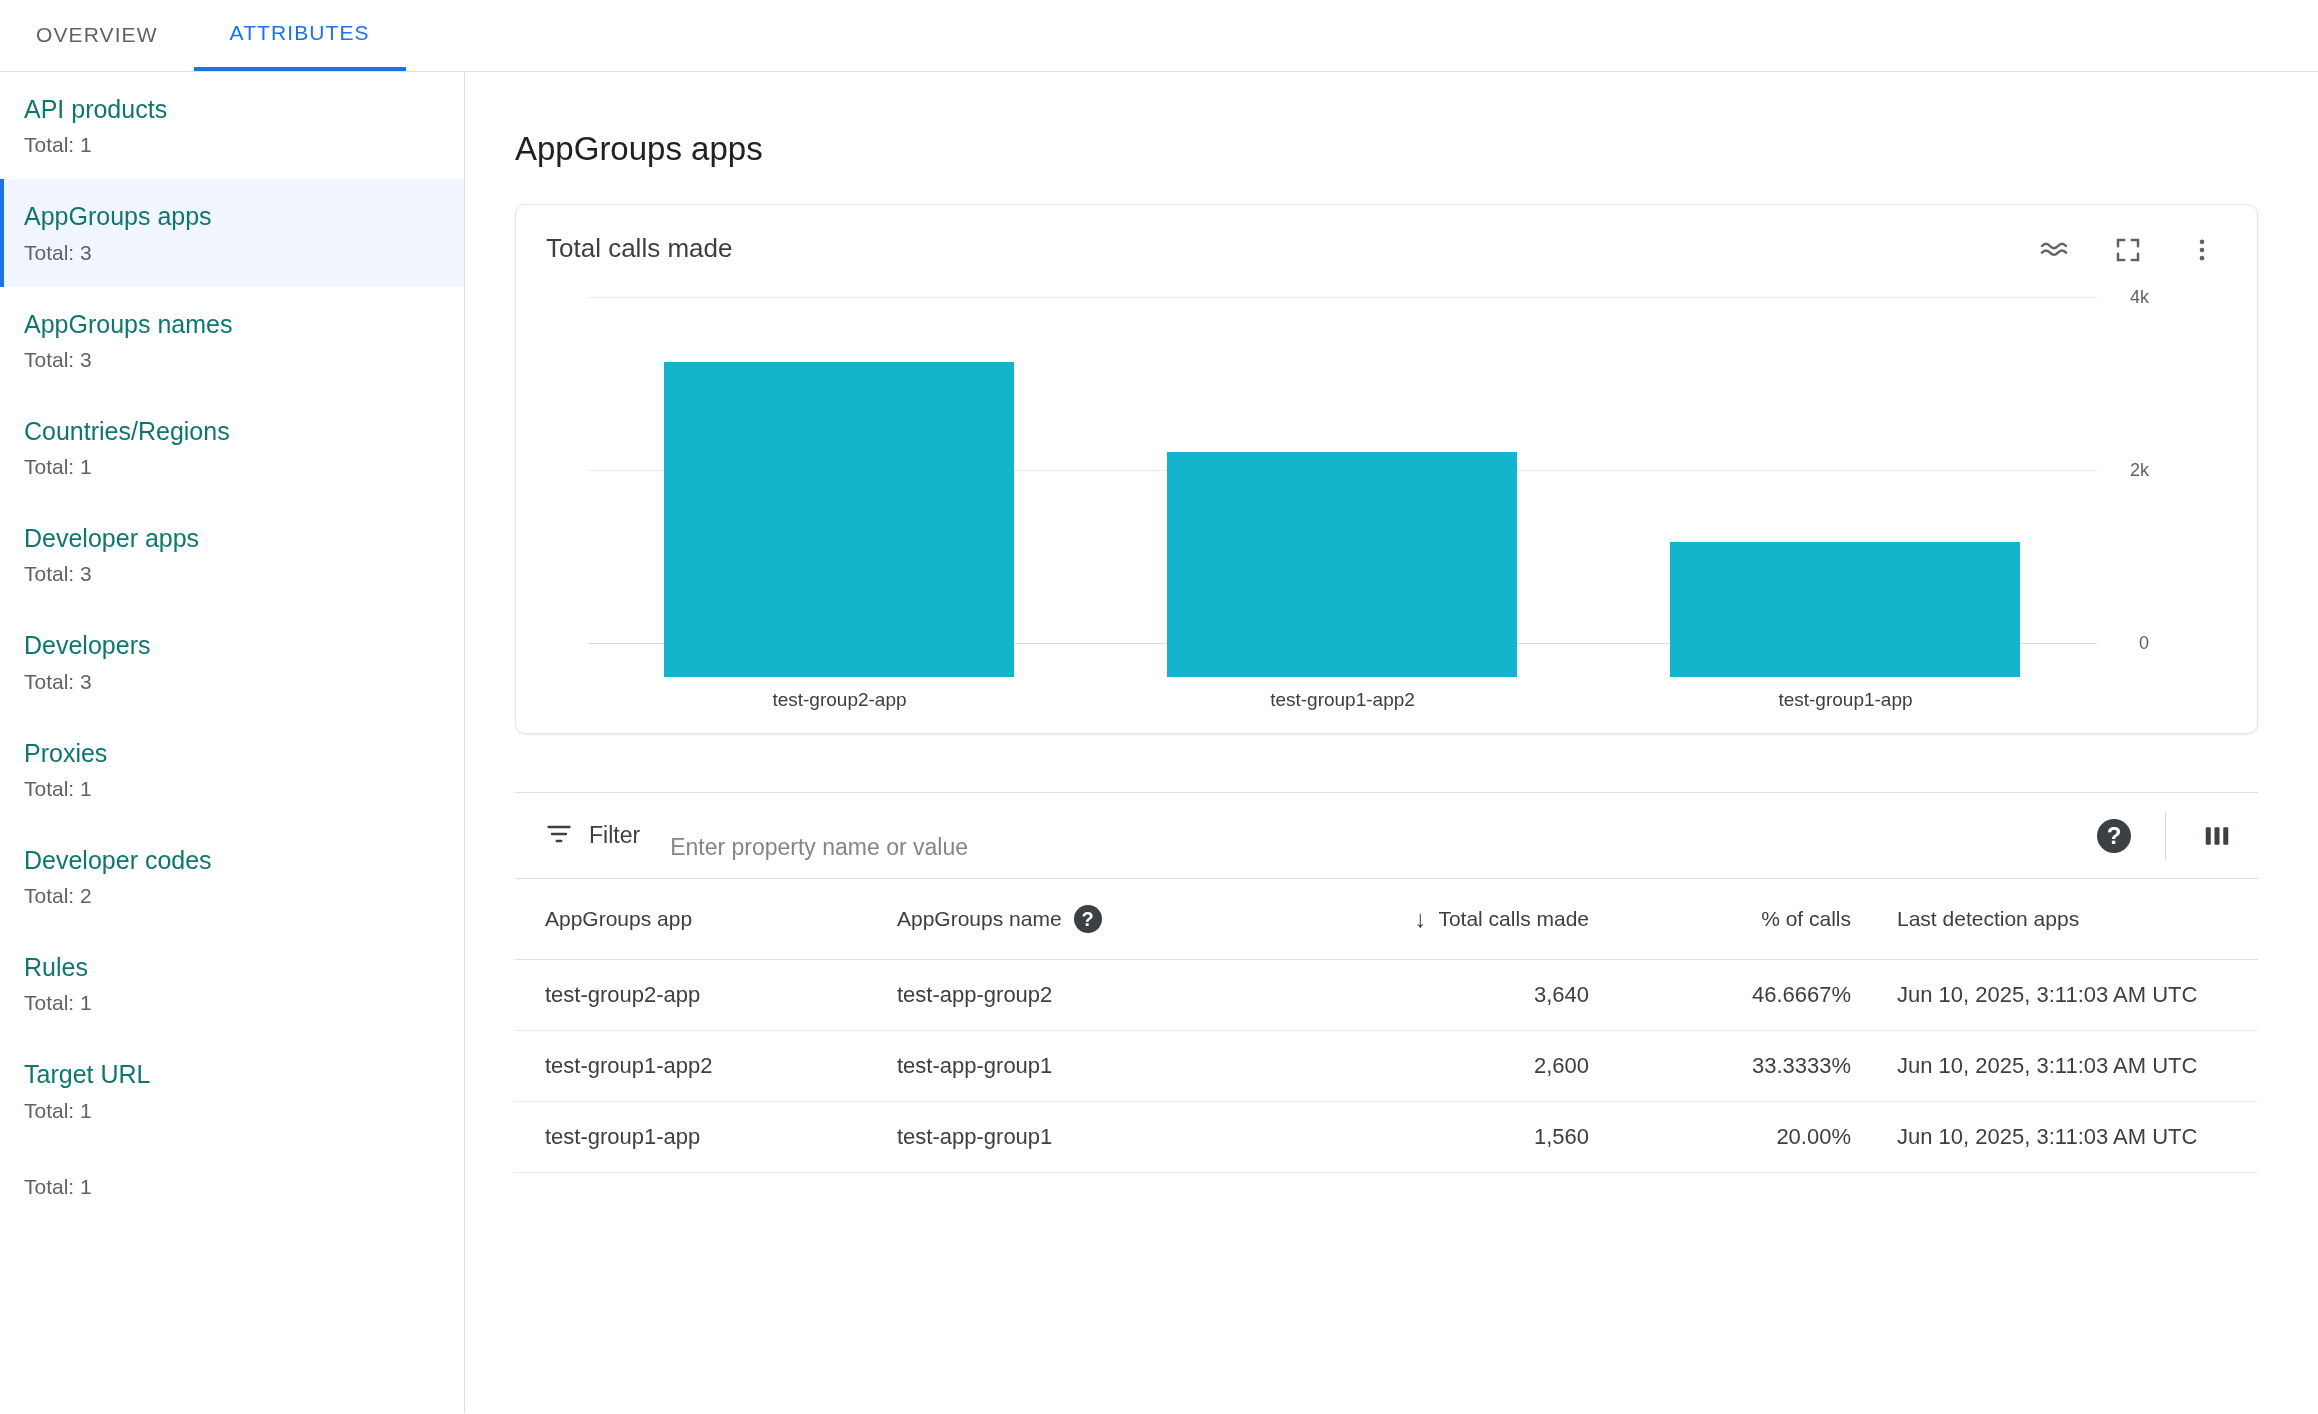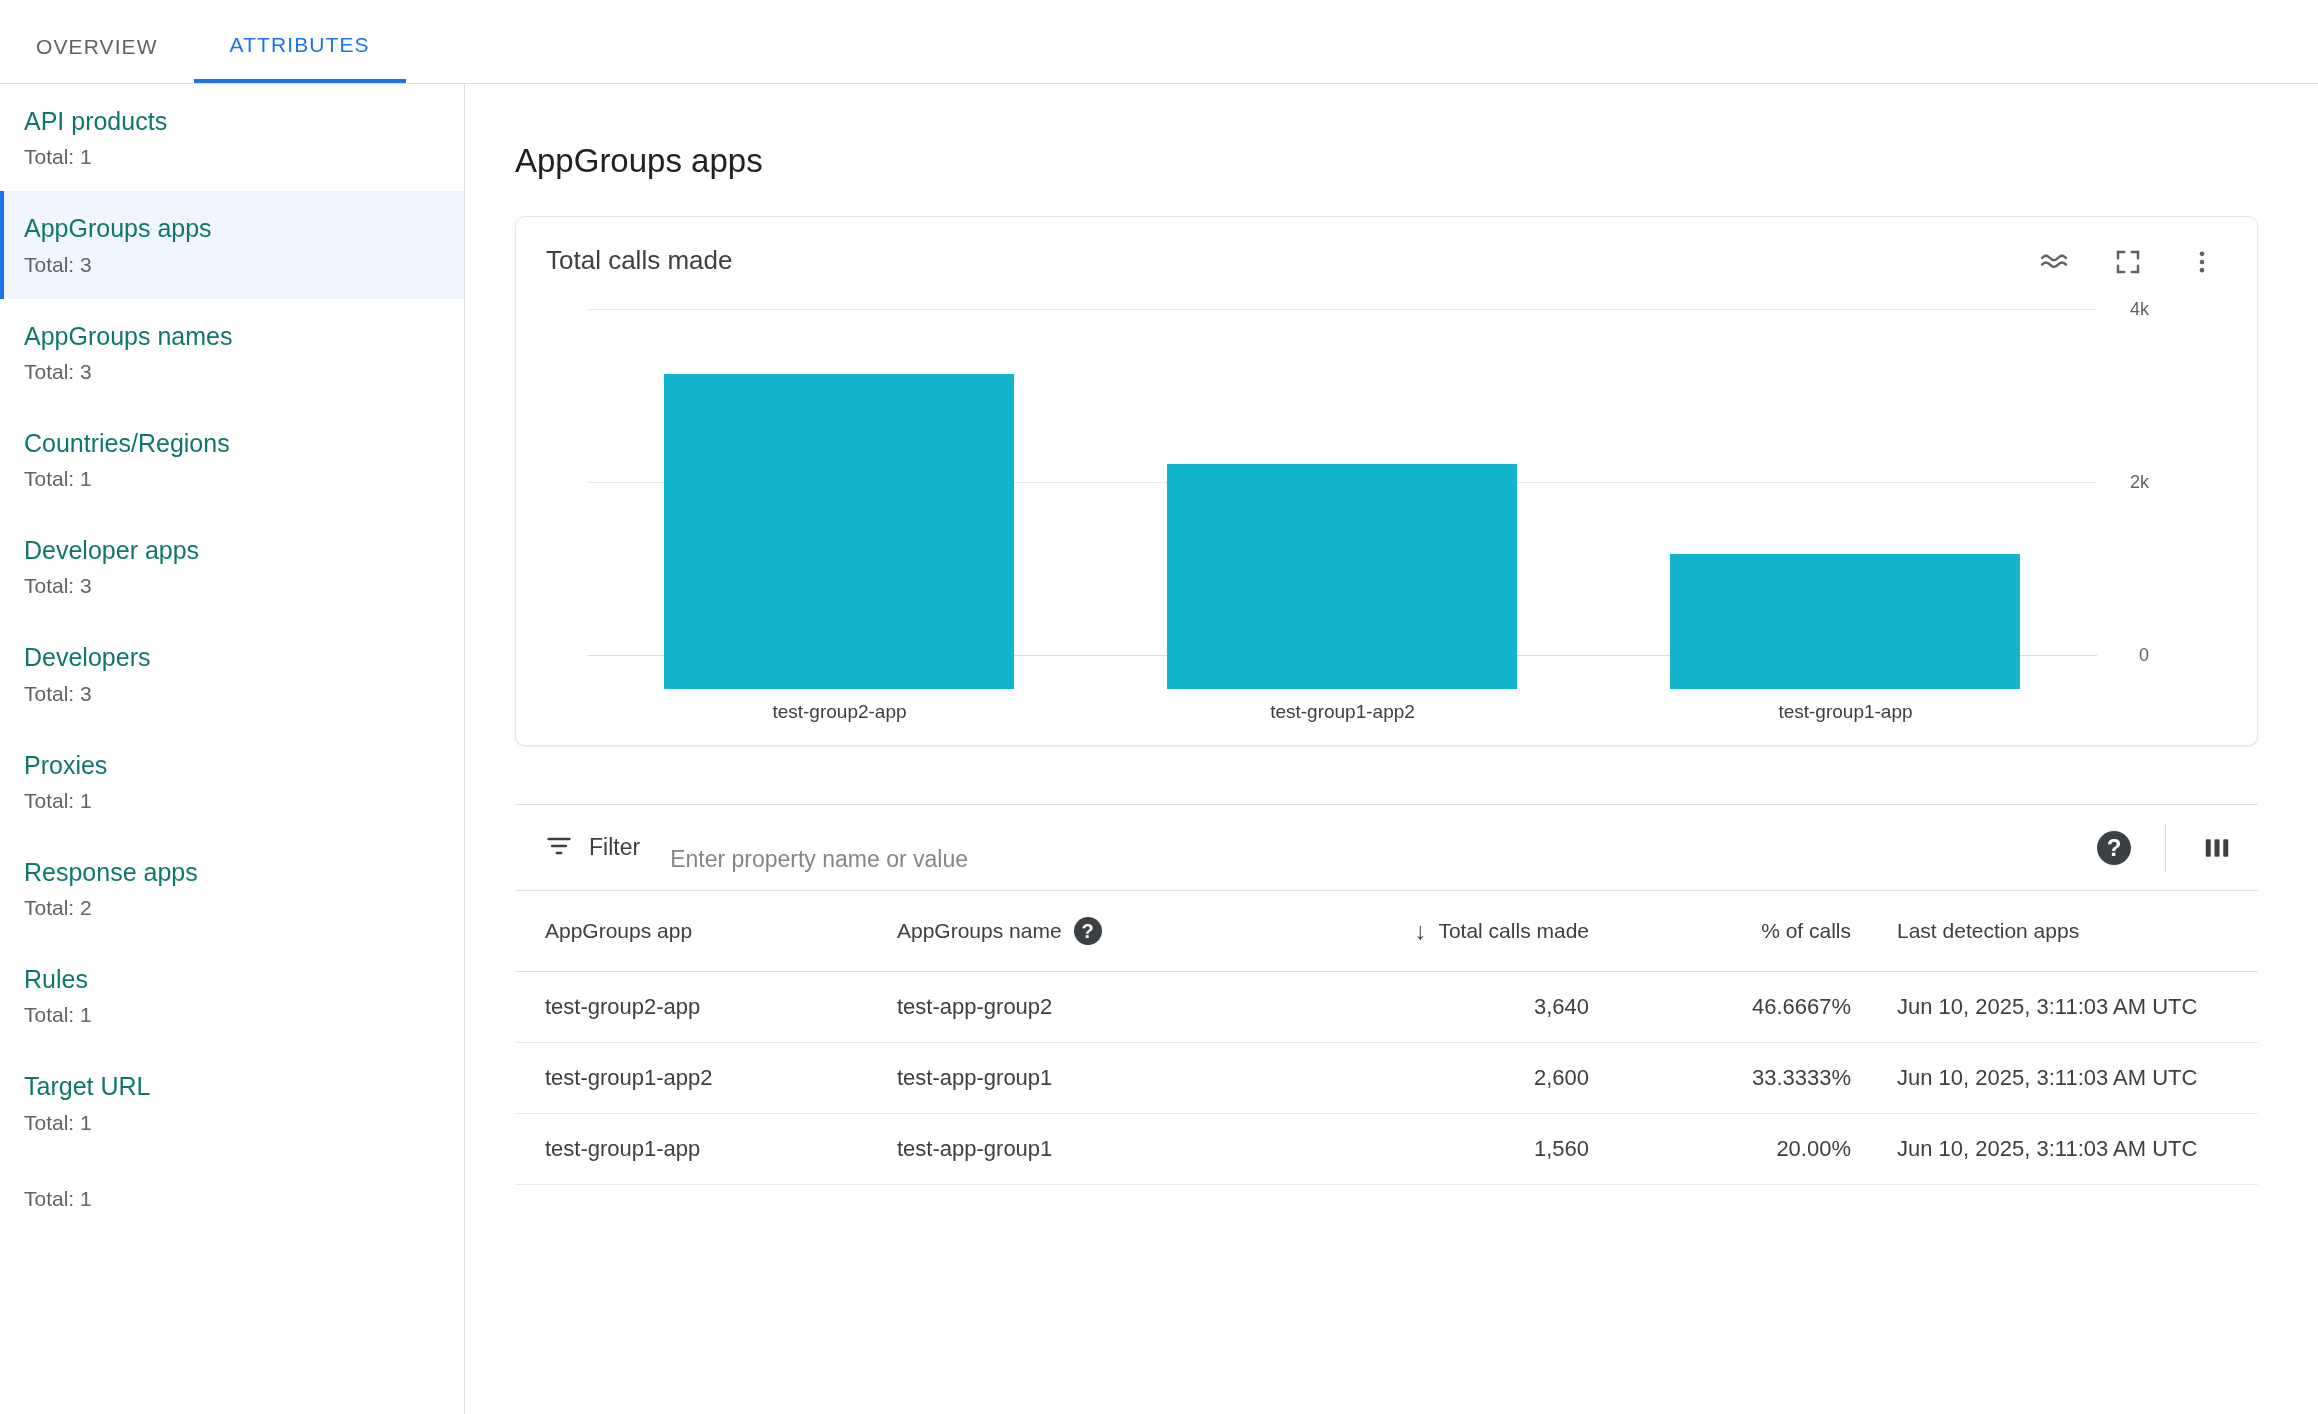--- a/index.html
+++ b/index.html
@@ -12,21 +12,21 @@
     height: 1414px;
     font-family: "Liberation Sans", sans-serif;
     color: #202124;
     overflow: hidden;
   }
 
   
   .tabbar {
     display: flex;
     align-items: flex-end;
-    height: 84px;
+    height: 72px;
     border-bottom: 1px solid #e0e0e0;
     padding-left: 0;
     box-sizing: border-box;
   }
   .tab {
     height: 72px;
     display: flex;
     align-items: center;
     justify-content: center;
     padding: 0 36px;
@@ -357,21 +357,21 @@
       <div class="side-title">Developers</div>
       <div class="side-sub">Total: 3</div>
     </div>
 
     <div class="side-item">
       <div class="side-title">Proxies</div>
       <div class="side-sub">Total: 1</div>
     </div>
 
     <div class="side-item">
-      <div class="side-title">Response apps</div>
+      <div class="side-title">Developer codes</div>
       <div class="side-sub">Total: 2</div>
     </div>
 
     <div class="side-item">
       <div class="side-title">Rules</div>
       <div class="side-sub">Total: 1</div>
     </div>
 
     <div class="side-item">
       <div class="side-title">Target URL</div>

